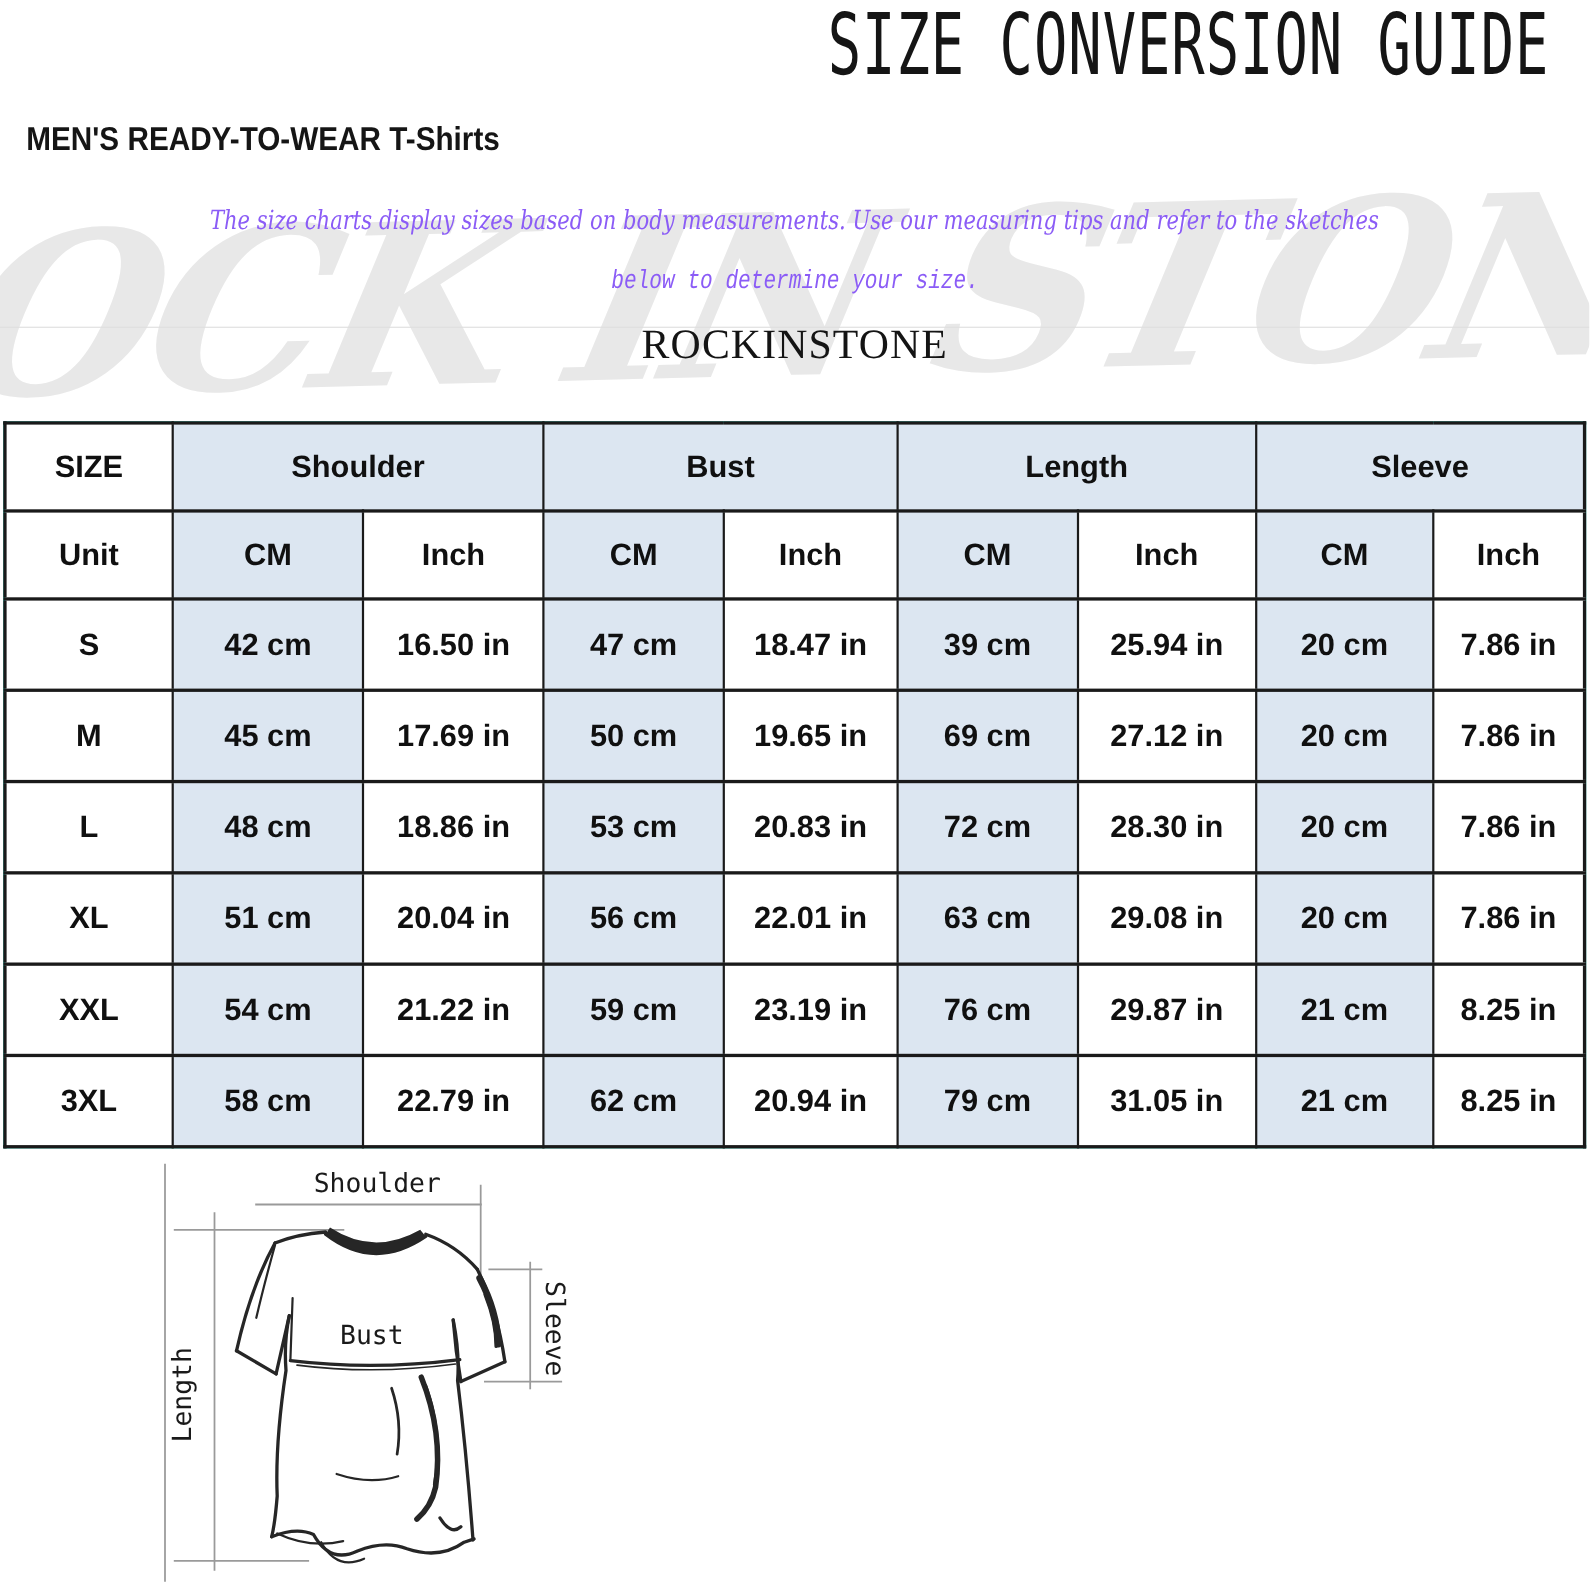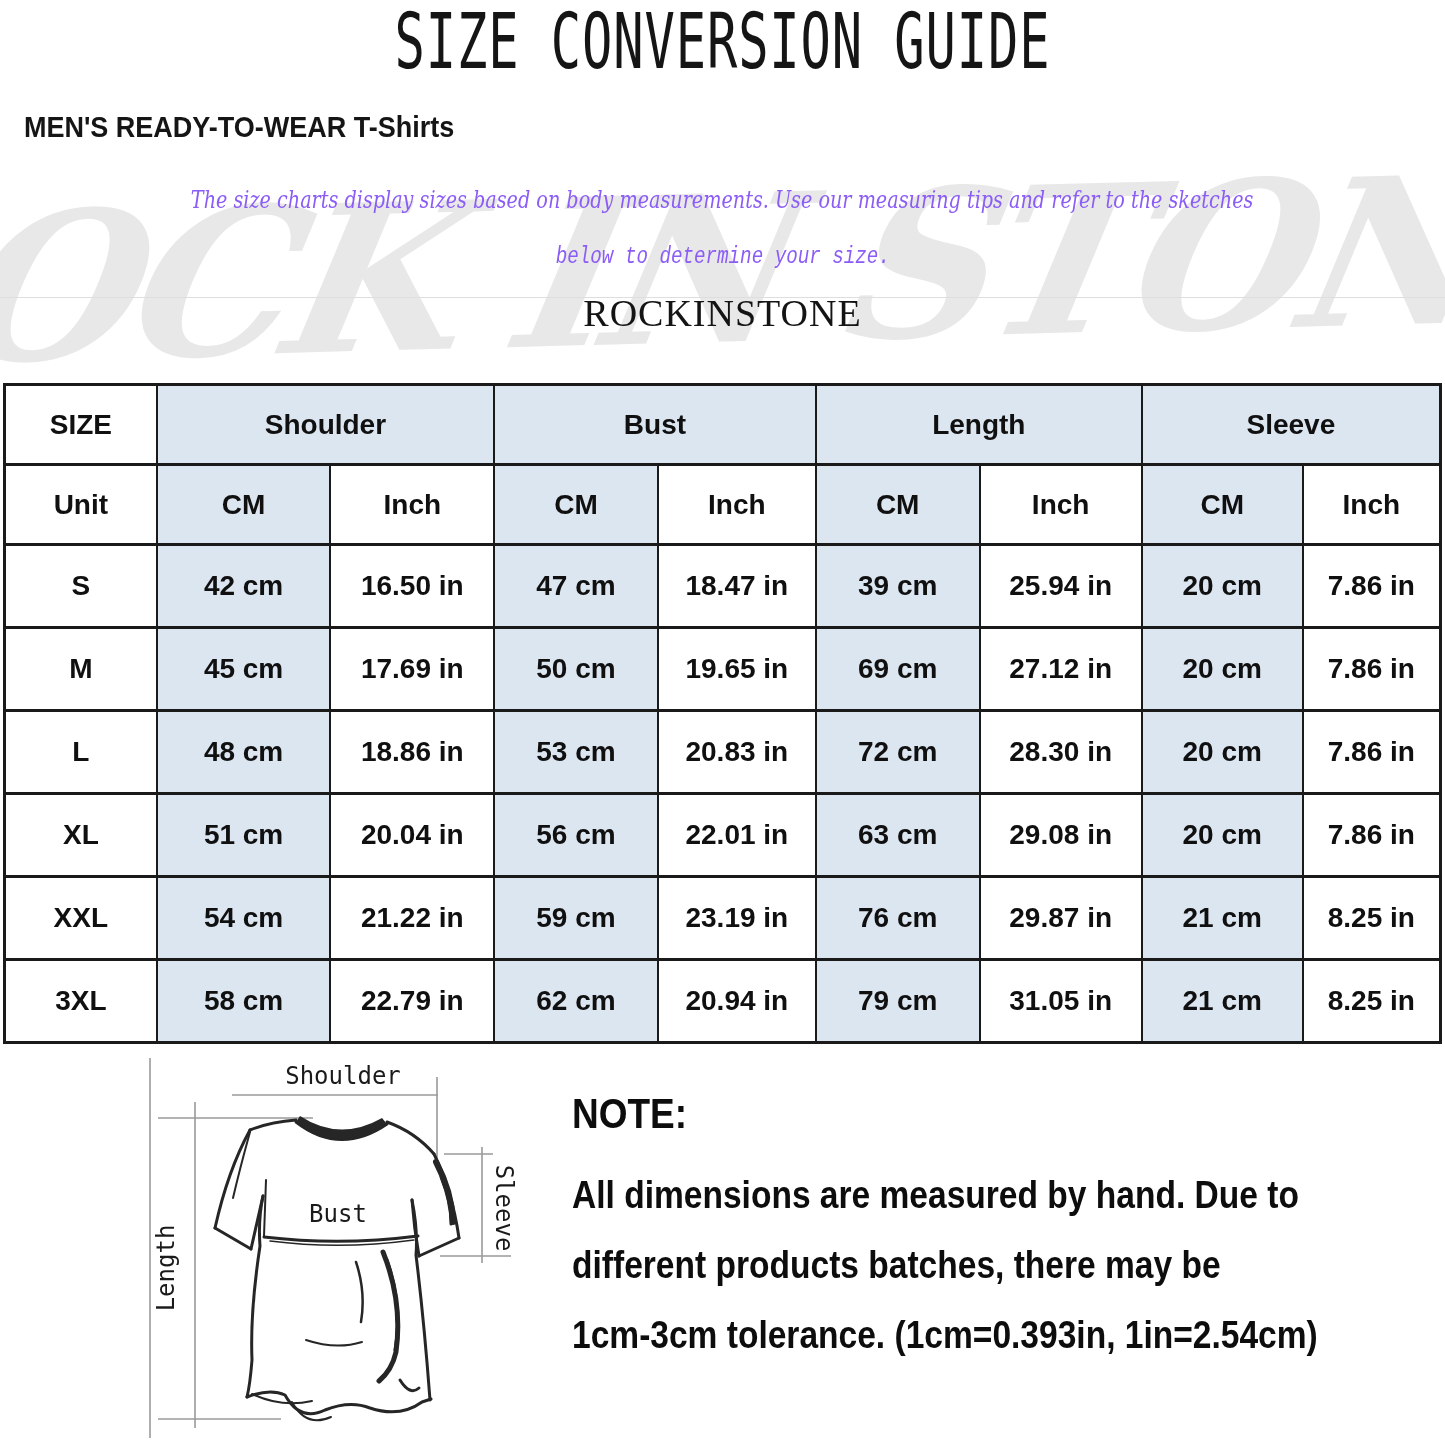--- a/index.html
+++ b/index.html
@@ -15,21 +15,21 @@
     transform:translateX(-50%) skewX(-14deg) rotate(-1.5deg);
     font-family:"DejaVu Serif", serif; font-style:italic; font-weight:700;
     font-size:205px; letter-spacing:-0.045em; white-space:nowrap;
     color:#e8e8e8; user-select:none;
   }
   .divider {
     position:absolute; top:297px; left:0; right:0; height:1px;
     background:#dedede; z-index:0;
   }
   
-  .title-wrap { position:absolute; top:4px; left:0; width:100%; text-align:center; z-index:1; }
+  .title-wrap { position:absolute; top:4px; left:0; width:100%; text-align:right; z-index:1; }
   .title {
     display:inline-block; font-family:"DejaVu Sans Mono", monospace;
     font-weight:400; font-size:56px; letter-spacing:1px; color:#151515;
     transform:scale(0.9,1.38); transform-origin:50% 30%;
   }
   .subtitle-wrap { position:absolute; top:110px; left:0; width:100%; text-align:left; z-index:1; }
   .subtitle {
     display:inline-block; font-weight:700; font-size:30px; color:#151515;
     transform:scaleX(0.9); transform-origin:50% 50%; white-space:nowrap;
   }
@@ -241,20 +241,14 @@
     </g>
 
     <g fill="#1a1a1a" font-family="DejaVu Sans Mono, monospace" font-size="24">
       <text x="243" y="34" text-anchor="middle">Shoulder</text>
       <text x="238" y="172" text-anchor="middle">Bust</text>
       <text x="74" y="218" text-anchor="middle" transform="rotate(-90 74 218)">Length</text>
       <text x="396" y="158" text-anchor="middle" transform="rotate(90 396 158)">Sleeve</text>
     </g>
   </svg>
 
-  <div class="note">
-    <div class="note-heading">NOTE:</div>
-    <div class="note-line first">All dimensions are measured by hand. Due to</div>
-    <div class="note-line">different products batches, there may be</div>
-    <div class="note-line">1cm-3cm tolerance. (1cm=0.393in, 1in=2.54cm)</div>
-  </div>
 
 </div>
 
 </body></html>

